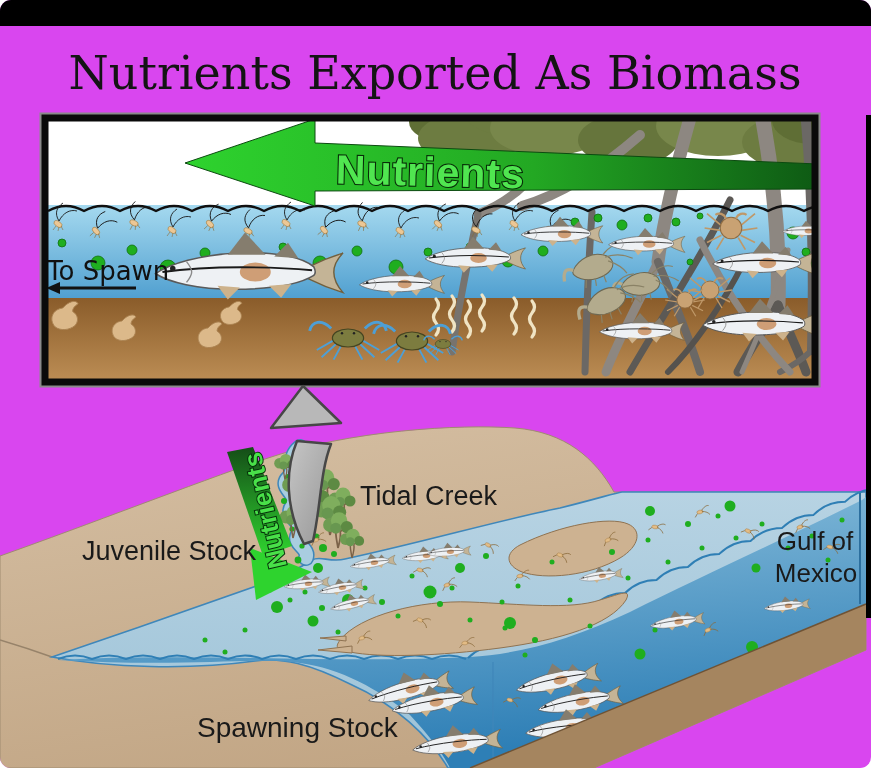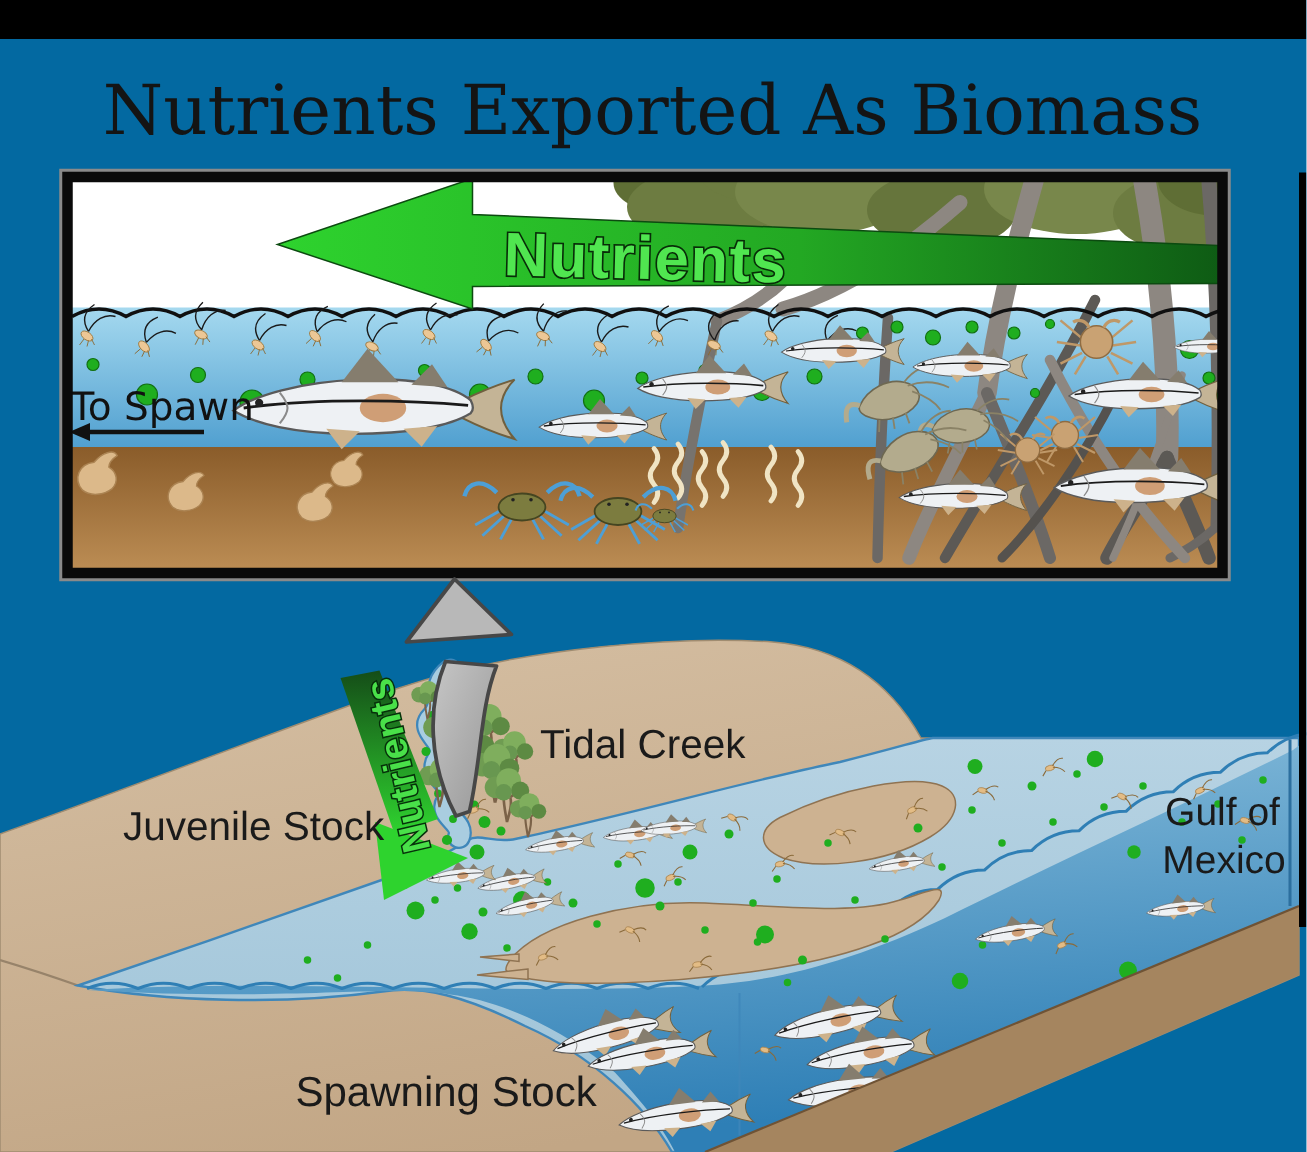--- a/index.html
+++ b/index.html
@@ -1,17 +1,17 @@
 <!DOCTYPE html>
 <html><head>
 <meta charset="utf-8">
 <style>
   html,body{margin:0;padding:0;background:#ffffff;}
-  .stage{position:relative;width:871px;height:768px;background:#0369a1;overflow:hidden;
-         font-family:"Liberation Sans",sans-serif;}
+  .stage{position:relative;width:871px;height:768px;background:#d946ef;overflow:hidden;
+         font-family:"Liberation Sans",sans-serif;border-radius:11px;}
   svg{display:block}
   text{user-select:none}
   .title-text{font-family:"DejaVu Serif",serif;font-weight:500;}
   .label{font-family:"Liberation Sans",sans-serif;fill:#1a1a1a;}
   .spawnlabel{font-family:"DejaVu Sans",sans-serif;fill:#111;}
   .nutri{font-family:"Liberation Sans",sans-serif;font-weight:bold;paint-order:stroke;}
 </style>
 </head>
 <body>
 

